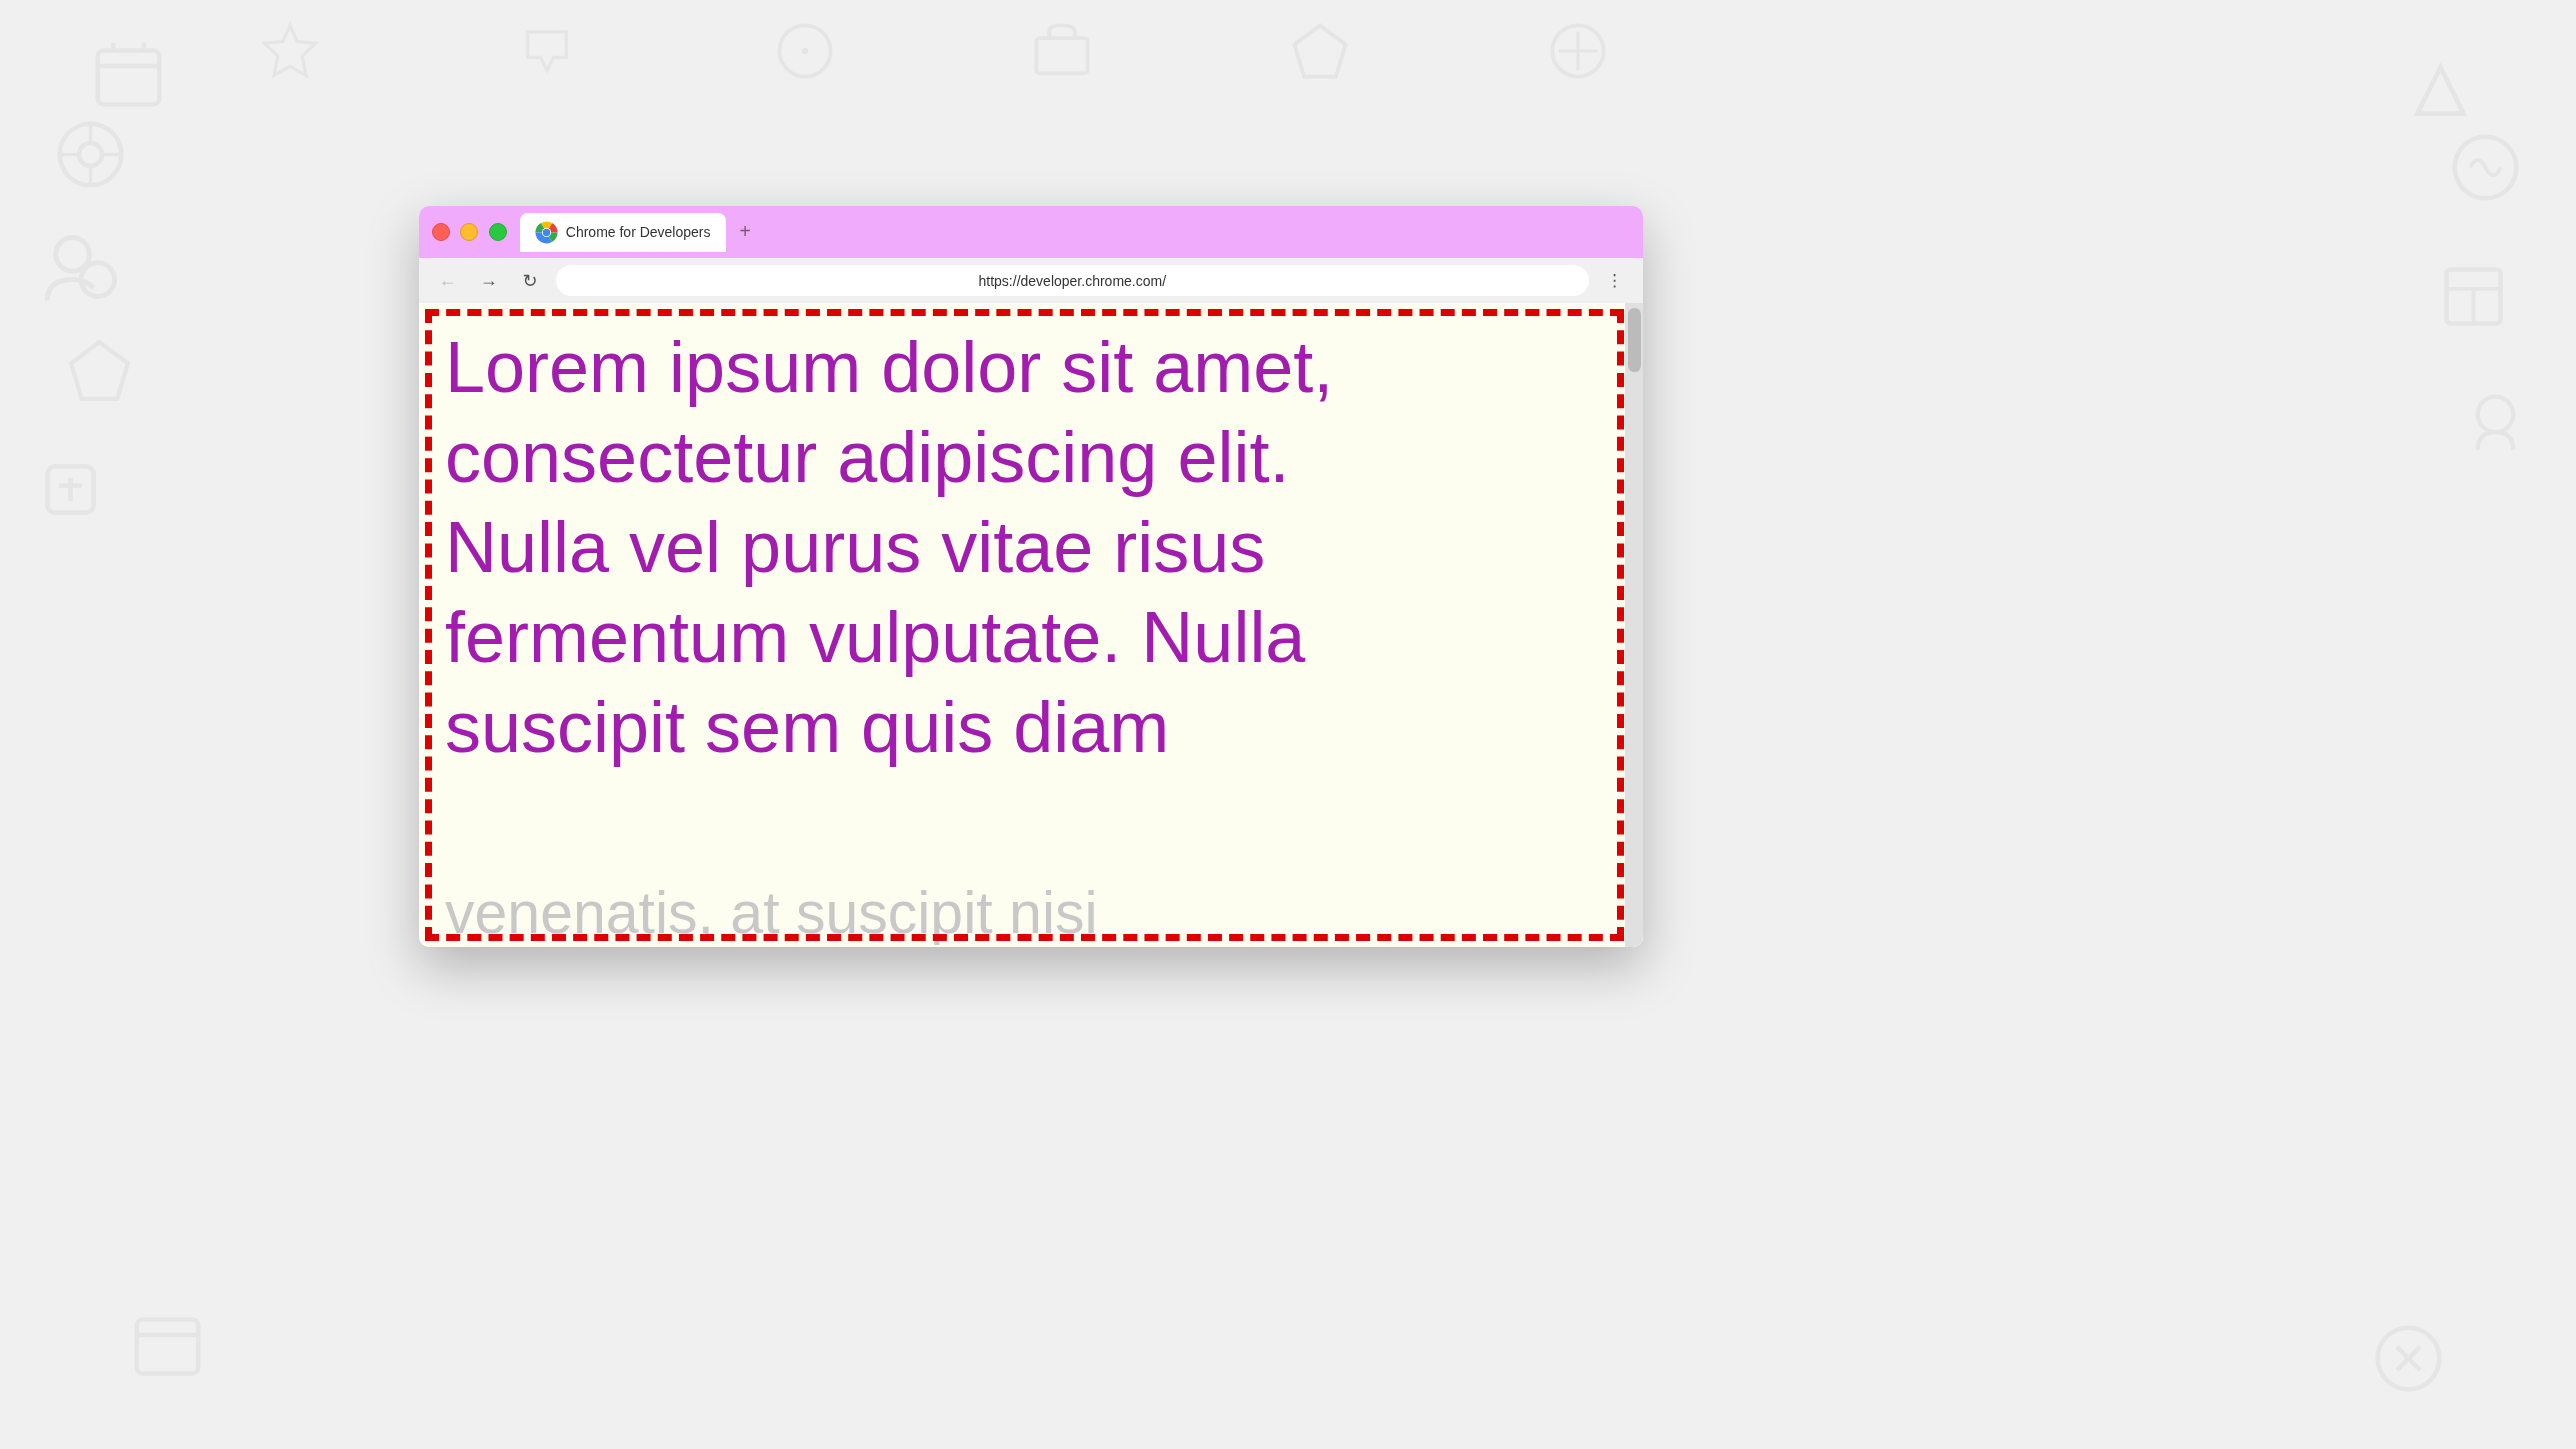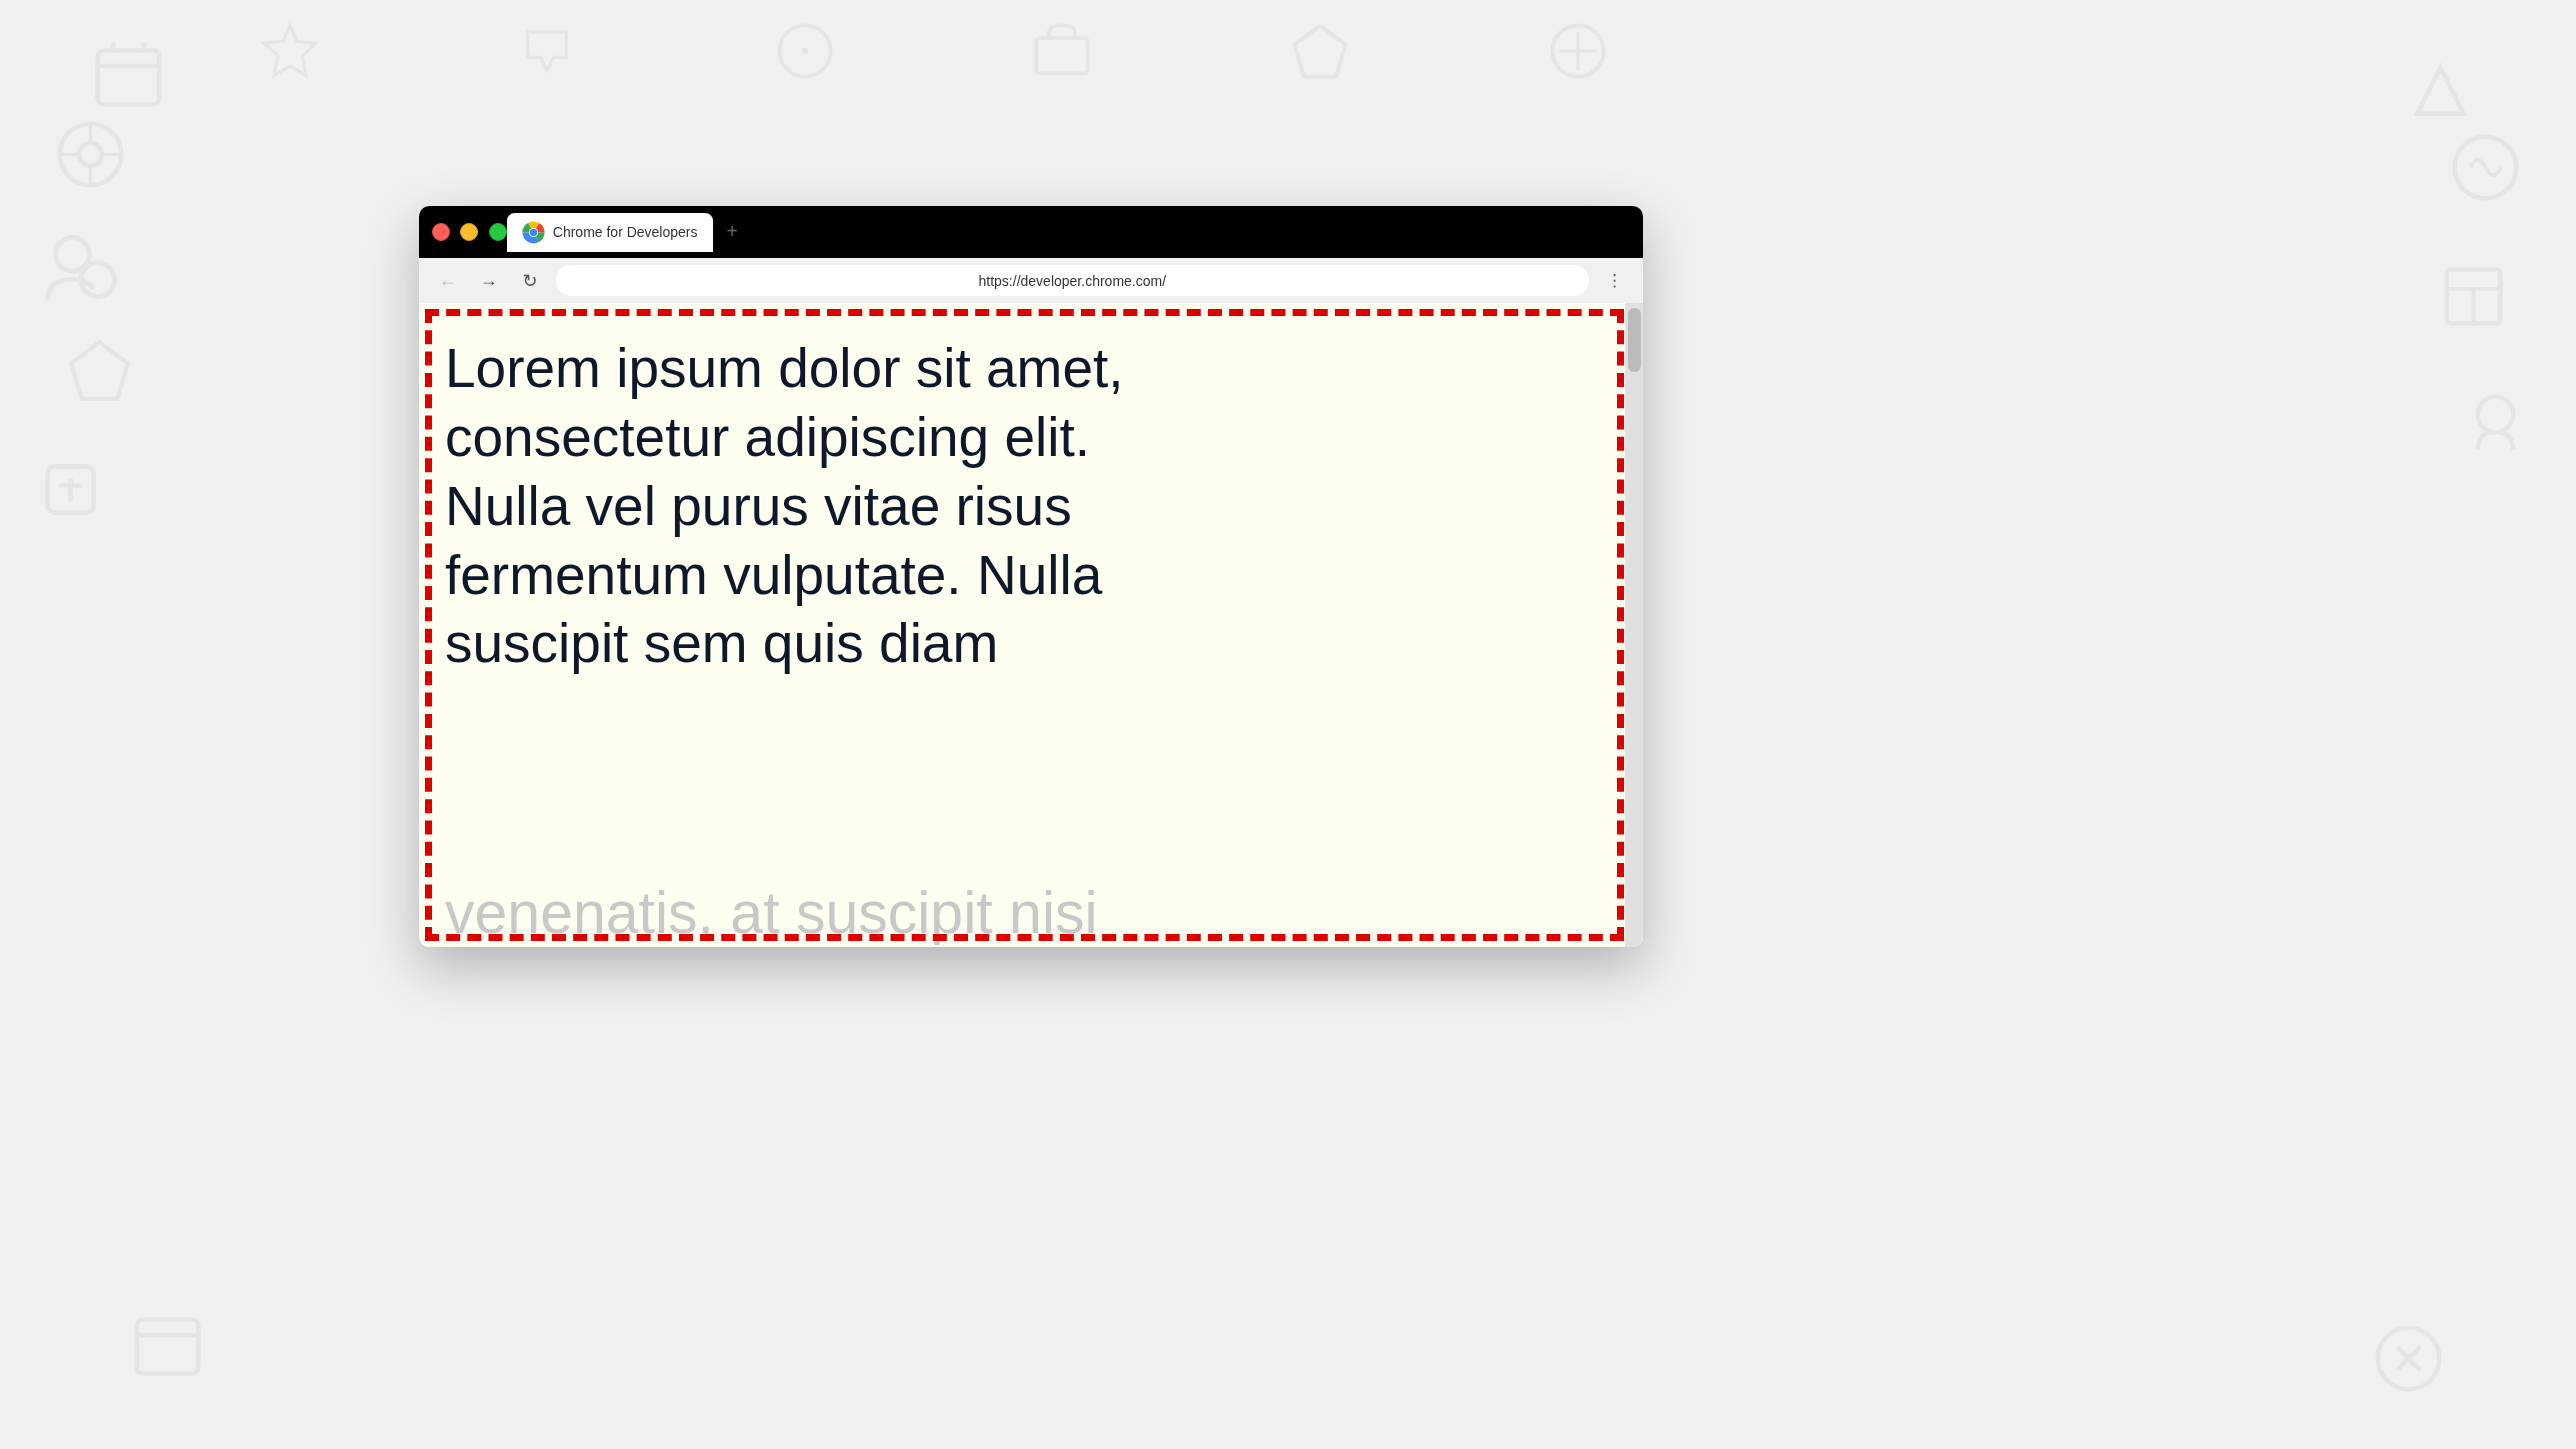--- a/index.html
+++ b/index.html
@@ -25,25 +25,26 @@
       width: 1224px;
       height: 741px;
       background: #ffffff;
       border-radius: 10.3px;
       box-shadow: 0 19.3px 52px rgba(0,0,0,0.25);
       overflow: hidden;
     }
 
     
     .title-bar {
-      background: #000000;
+      background: #f0abfc;
       height: 52px;
       display: flex;
       align-items: center;
       padding: 0 13px;
+      gap: 13px;
     }
 
     .traffic-lights {
       display: flex;
       gap: 10.3px;
       align-items: center;
     }
 
     .traffic-light {
       width: 18px;
@@ -188,28 +189,28 @@
       left: 2.6px;
       width: 13px;
       height: 64px;
       background: #bbb;
       border-radius: 6.4px;
     }
 
     
     .lorem-text {
       position: absolute;
-      top: 12px;
+      top: 0;
       left: 0;
       right: 20.6px;
       padding: 19.3px 26px;
-      font-size: 55px;
+      font-size: 72px;
       font-weight: 400;
       line-height: 1.25;
-      color: #0f172a;
+      color: #a21caf;
       z-index: 1;
     }
 
     
     .deco-icons-container {
       position: absolute;
       top: 0;
       left: 0;
       width: 100%;
       height: 100%;

